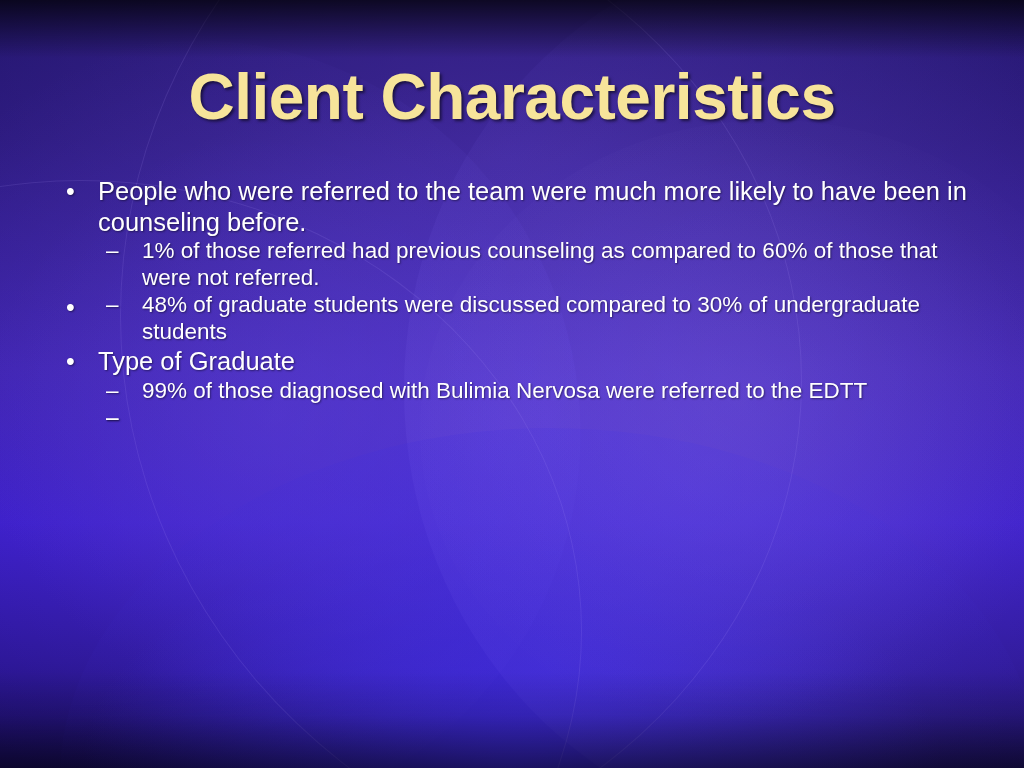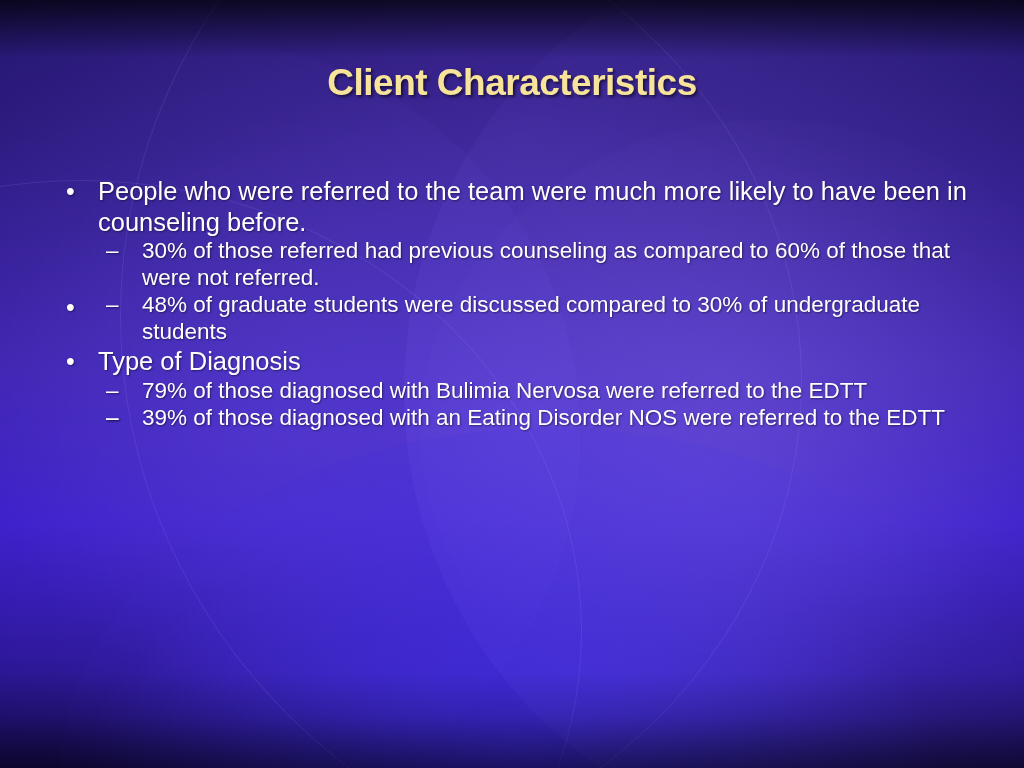--- a/index.html
+++ b/index.html
@@ -69,21 +69,21 @@
     position: absolute;
     left: 0; bottom: 0; width: 1024px; height: 96px;
     background: linear-gradient(0deg, rgba(0,0,0,0.55) 0%, rgba(0,0,0,0.15) 55%, rgba(0,0,0,0) 100%);
   }
 
   .title {
     position: absolute;
     left: 0; top: 64px;
     width: 1024px;
     text-align: center;
-    font-size: 37px;
+    font-size: 64px;
     line-height: 1.05;
     font-weight: bold;
     color: #f7e49a;
     letter-spacing: -0.5px;
     text-shadow: 2px 2px 3px rgba(0,0,0,0.55);
   }
 
   .body-block {
     position: absolute;
     left: 52px;
@@ -151,49 +151,48 @@
 
   <div class="body-block">
     <ul class="l1">
 
       <li class="b1">
         <span class="bullet">•</span>
         <span>People who were referred to the team were much more likely to have been in counseling before.</span>
         <ul class="l2">
           <li class="b2">
             <span class="dash">–</span>
-            <span>30% of those referred had previous counseling as compared to 60% of those that were not referred.</span>
+            <span>1% of those referred had previous counseling as compared to 60% of those that were not referred.</span>
           </li>
         </ul>
       </li>
 
       <li class="b1">
         <span class="bullet">•</span>
         <ul class="l2">
           <li class="b2">
             <span class="dash">–</span>
             <span>48% of graduate students were discussed compared to 30% of undergraduate students</span>
           </li>
         </ul>
       </li>
 
       <li class="b1">
         <span class="bullet">•</span>
-        <span> Type of Diagnosis</span>
+        <span> Type of Graduate</span>
         <ul class="l2">
           <li class="b2">
             <span class="dash">–</span>
-            <span>79% of those diagnosed with Bulimia Nervosa were referred to the EDTT</span>
+            <span>99% of those diagnosed with Bulimia Nervosa were referred to the EDTT</span>
           </li>
           <li class="b2">
             <span class="dash">–</span>
           </li>
           <li class="b2">
             <span class="dash">–</span>
-            <span>39% of those diagnosed with an Eating Disorder NOS were referred to the EDTT</span>
           </li>
         </ul>
       </li>
 
     </ul>
   </div>
 
 </div>
 
 </body></html>

